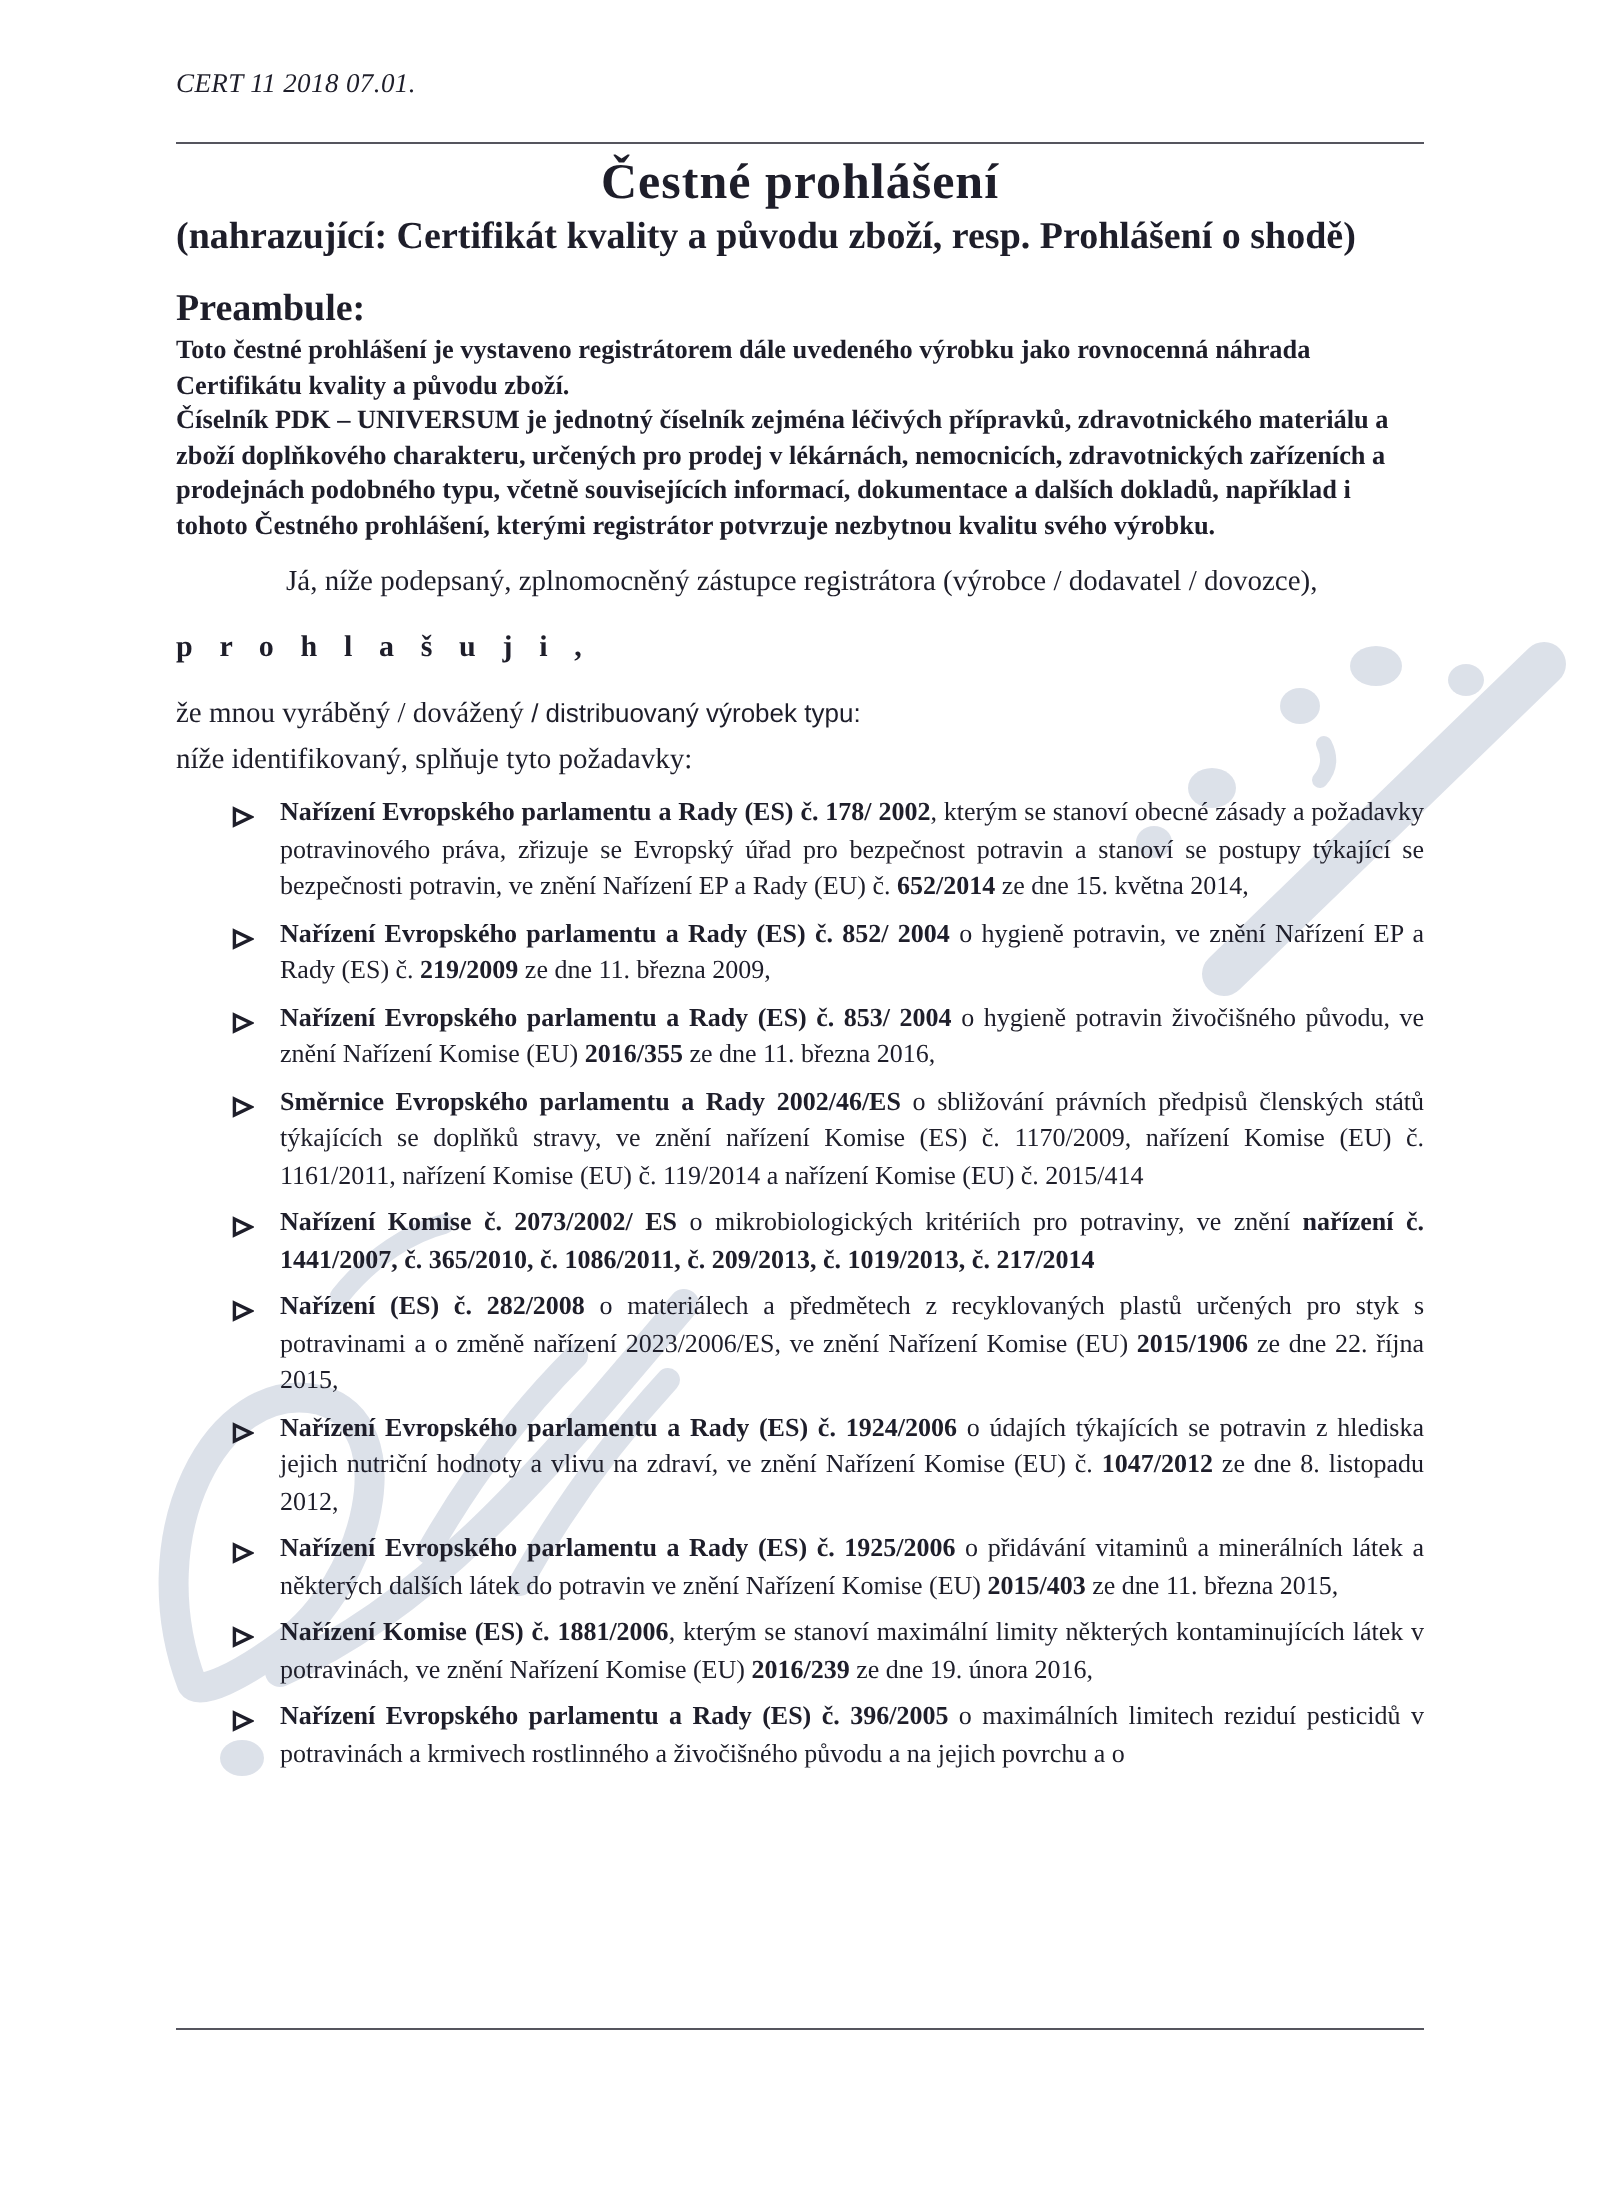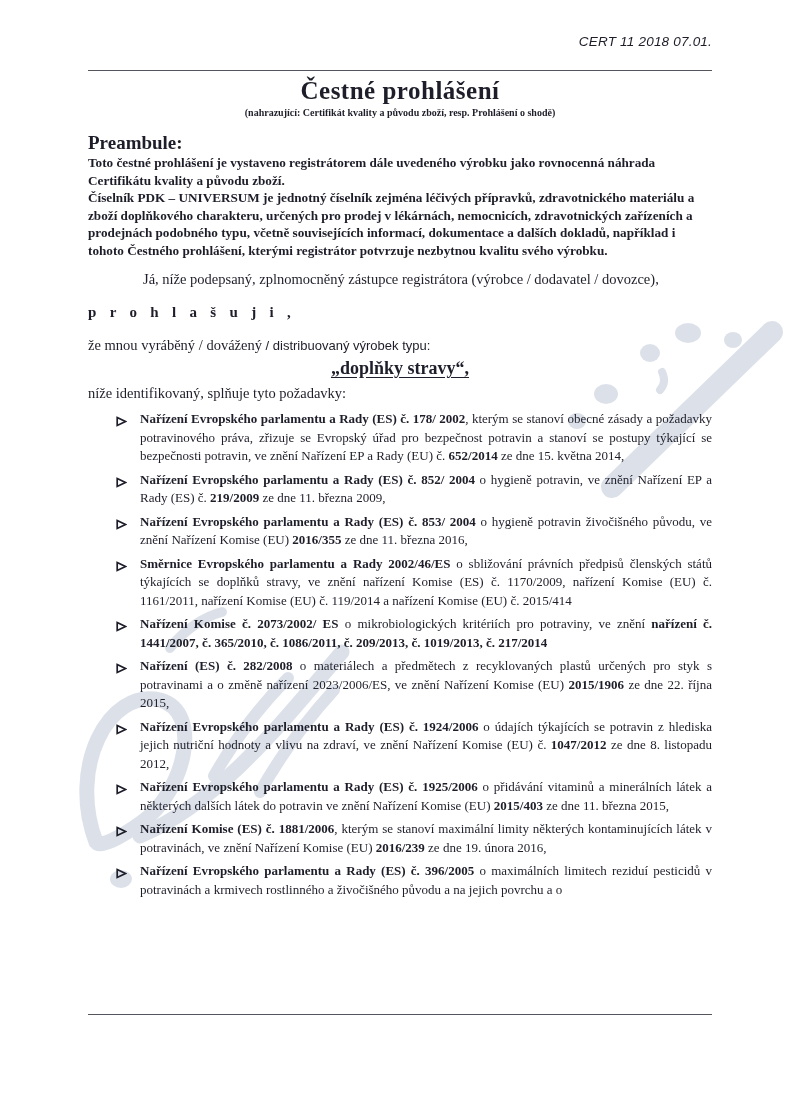--- a/index.html
+++ b/index.html
@@ -21,39 +21,39 @@
   .watermark{
     position:absolute;left:0;top:0;width:800px;height:1100px;
     z-index:0;pointer-events:none;
   }
   .content{
     position:relative;z-index:1;
     padding:34px 88px 0 88px;
     height:1100px;
   }
   .doc-code{
-    text-align:right;
-    font-family:Liberation Sans, sans-serif;
+    text-align:left;
+    font-family:Liberation Serif, serif;
     font-style:italic;
     font-size:13.5px;
     letter-spacing:.2px;
   }
   .rule{border-top:1.5px solid var(--rule-color);height:0;}
   .top-rule{margin-top:21px;}
   .title{
     margin-top:6px;
     text-align:center;
     font-size:25px;
     font-weight:bold;
     letter-spacing:.5px;
   }
   .subtitle{
     margin-top:2px;
-    text-align:center;
-    font-size:10px;
+    text-align:left;
+    font-size:19px;
     font-weight:bold;
   }
   .preamble-heading{
     margin-top:14px;
     font-size:19px;
     font-weight:bold;
   }
   .preamble-p{
     font-size:13.2px;
     font-weight:bold;
@@ -152,21 +152,20 @@
 
     <p class="preamble-p">Toto čestné prohlášení je vystaveno registrátorem dále uvedeného výrobku jako rovnocenná náhrada Certifikátu kvality a původu zboží.</p>
     <p class="preamble-p">Číselník PDK – UNIVERSUM je jednotný číselník zejména léčivých přípravků, zdravotnického materiálu a zboží doplňkového charakteru, určených pro prodej v lékárnách, nemocnicích, zdravotnických zařízeních a prodejnách podobného typu, včetně souvisejících informací, dokumentace a dalších dokladů, například i tohoto Čestného prohlášení, kterými registrátor potvrzuje nezbytnou kvalitu svého výrobku.</p>
 
     <p class="signer">Já, níže podepsaný, zplnomocněný zástupce registrátora (výrobce / dodavatel / dovozce),</p>
 
     <p class="declare">p r o h l a š u j i ,</p>
 
     <p class="product-line"><span class="serif">že mnou vyráběný / dovážený </span><span class="sans"> / distribuovaný výrobek typu:</span></p>
 
-    <p class="product-type">„doplňky stravy“,</p>
 
     <p class="req-intro">níže identifikovaný, splňuje tyto požadavky:</p>
 
     <div id="requirements-list" class="req-list">
         <div class="req-item"><span class="bullet"><svg viewBox="0 0 11 11" width="11" height="11">
               <polygon points="1.2,1.5 9.5,5.5 1.2,9.5" fill="none" stroke="currentColor" stroke-width="1.7" stroke-linejoin="miter"></polygon>
             </svg></span><span><b>Nařízení Evropského parlamentu a Rady (ES) č. 178/ 2002</b><span>, kterým se stanoví obecné zásady a požadavky potravinového práva, zřizuje se Evropský úřad pro bezpečnost potravin a stanoví se postupy týkající se bezpečnosti potravin, ve znění Nařízení EP a Rady (EU) č. </span><b>652/2014</b><span> ze dne 15. května 2014,</span></span></div>
         <div class="req-item"><span class="bullet"><svg viewBox="0 0 11 11" width="11" height="11">
               <polygon points="1.2,1.5 9.5,5.5 1.2,9.5" fill="none" stroke="currentColor" stroke-width="1.7" stroke-linejoin="miter"></polygon>
             </svg></span><span><b>Nařízení Evropského parlamentu a Rady (ES) č. 852/ 2004</b><span> o hygieně potravin, ve znění Nařízení EP a Rady (ES) č. </span><b>219/2009</b><span> ze dne 11. března 2009,</span></span></div>

